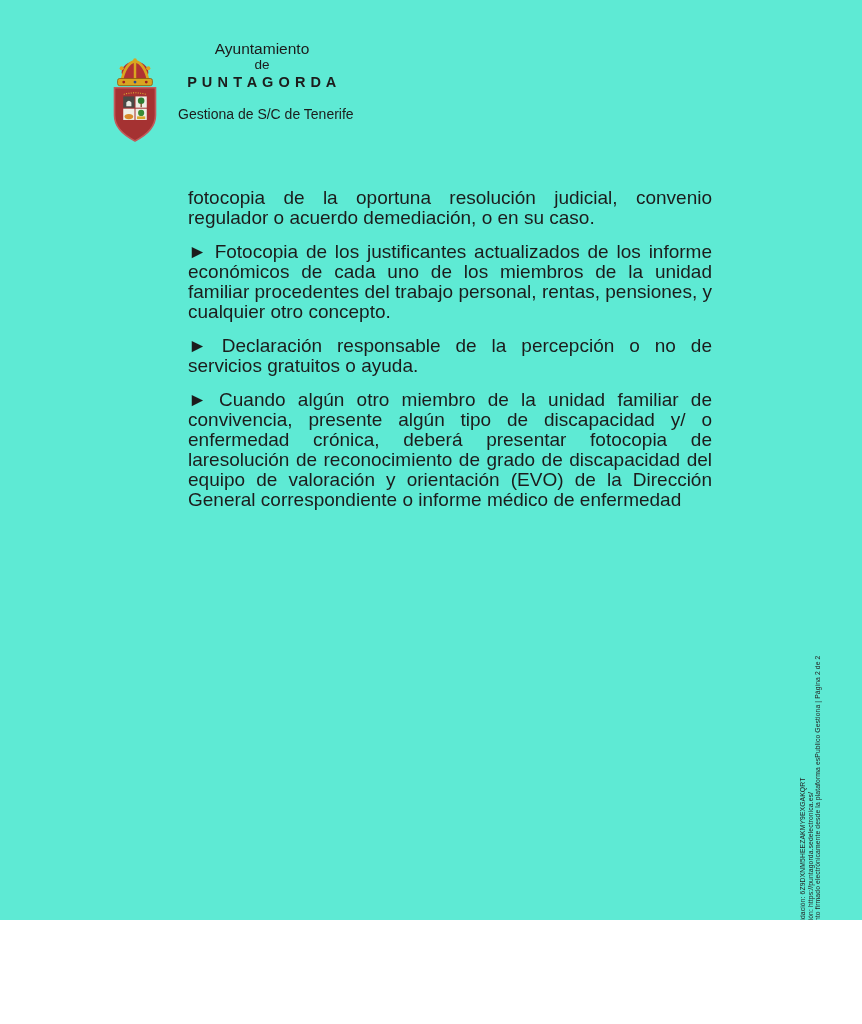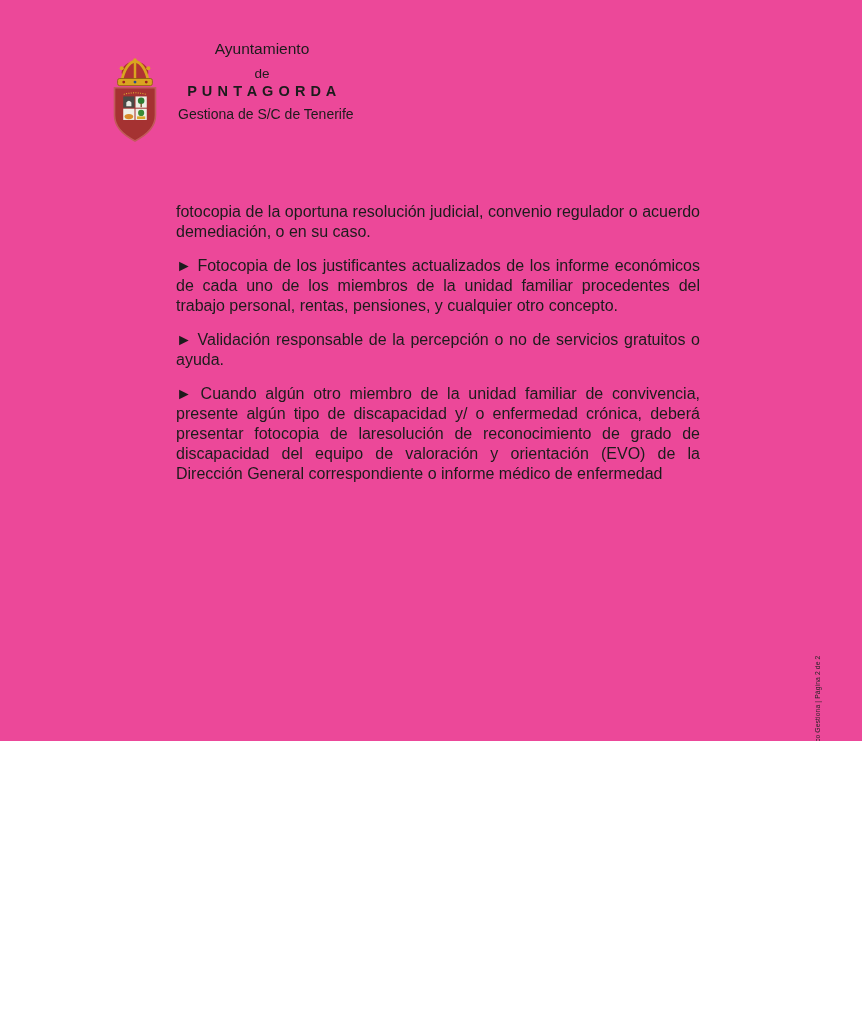--- a/index.html
+++ b/index.html
@@ -1,40 +1,40 @@
 <!DOCTYPE html>
 <html><head>
 <meta charset="utf-8">
 <style>
   html,body{margin:0;padding:0;background:#ffffff;}
   .page{
     position:relative;
-    width:862px;height:741px;
-    background:#ec4899;
+    width:862px;height:920px;
+    background:#5eead4;
     font-family:"Liberation Sans","DejaVu Sans",sans-serif;
     color:#1c1c1c;
     overflow:hidden;
   }
   
   .crest{position:absolute;left:103px;top:57px;width:64px;height:86px;}
   .org-block{
     position:absolute;left:158px;top:40px;width:208px;
     text-align:center;line-height:1.12;
   }
   .org-line1{font-size:15.5px;}
-  .org-line2{font-size:13.5px;margin-top:9px;}
+  .org-line2{font-size:13.5px;margin-top:0;}
   .org-line3{font-size:14.5px;font-weight:bold;letter-spacing:0.6px;margin-top:2px;white-space:nowrap;}
   .province{
     position:absolute;left:178px;top:106px;
     font-size:14px;white-space:nowrap;
   }
   
   .doc-body{
-    position:absolute;left:176px;top:188px;width:524px;
-    font-size:16px;line-height:20px;text-align:justify;margin-top:14px;
+    position:absolute;left:188px;top:188px;width:524px;
+    font-size:19px;line-height:20px;text-align:justify;
   }
   .doc-body p{margin:0 0 14px 0;}
   .doc-body p.indent-sm{padding-left:7px;}
   
   .signature-block{
     margin-top:40px;width:400px;text-align:center;
   }
   .signature-block div{margin-bottom:12px;line-height:20px;}
   
   .vertical-meta{
@@ -90,21 +90,21 @@
   <div class="org-block">
     <div class="org-line1">Ayuntamiento</div>
     <div class="org-line2">de</div>
     <div class="org-line3">P U N T A G O R D A</div>
   </div>
   <div class="province">Gestiona de S/C de Tenerife</div>
 
   <div class="doc-body">
     <p>fotocopia de la oportuna resolución judicial, convenio regulador o acuerdo demediación, o en su caso.</p>
     <p>► Fotocopia de los justificantes actualizados de los informe económicos de cada uno de los miembros de la unidad familiar procedentes del trabajo personal, rentas, pensiones, y cualquier otro concepto.</p>
-    <p>► Validación responsable de la percepción o no de servicios gratuitos o ayuda.</p>
+    <p>► Declaración responsable de la percepción o no de servicios gratuitos o ayuda.</p>
     <p>► Cuando algún otro miembro de la unidad familiar de convivencia, presente algún tipo de discapacidad y/ o enfermedad crónica, deberá presentar fotocopia de laresolución de reconocimiento de grado de discapacidad del equipo de valoración y orientación (EVO) de la Dirección General correspondiente o informe médico de enfermedad</p>
 
     <div class="signature-block">
     </div>
   </div>
 
   <div class="vertical-meta">
     <div>Cód. Validación: 6Z9DXNM5HEEZAKMY9EXGAKQRT</div>
     <div>Verificación: https://puntagorda.sedelectronica.es/</div>
     <div>Documento firmado electrónicamente desde la plataforma esPublico Gestiona | Página 2 de 2</div>

